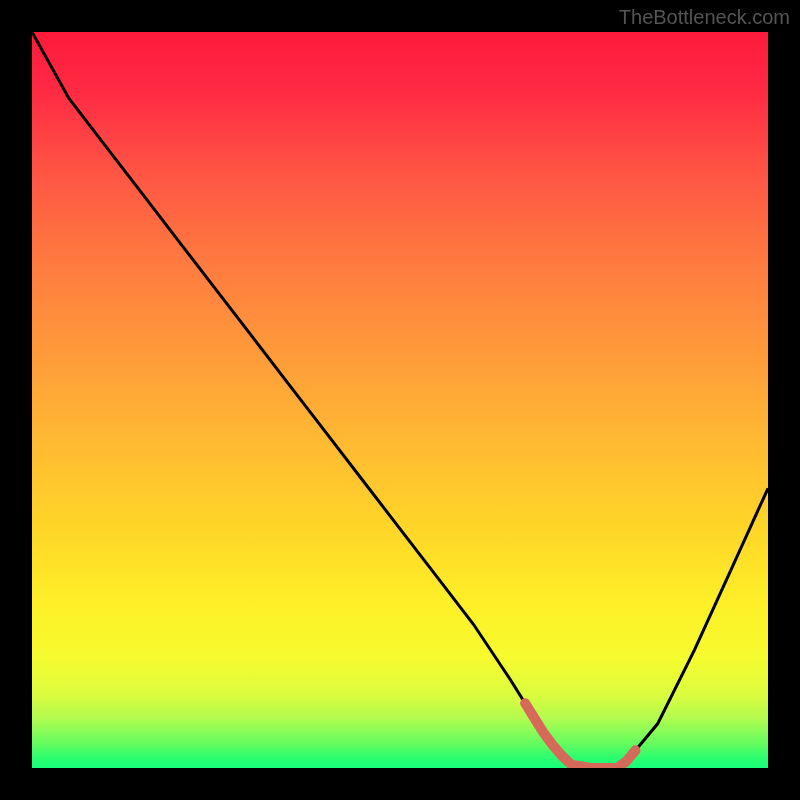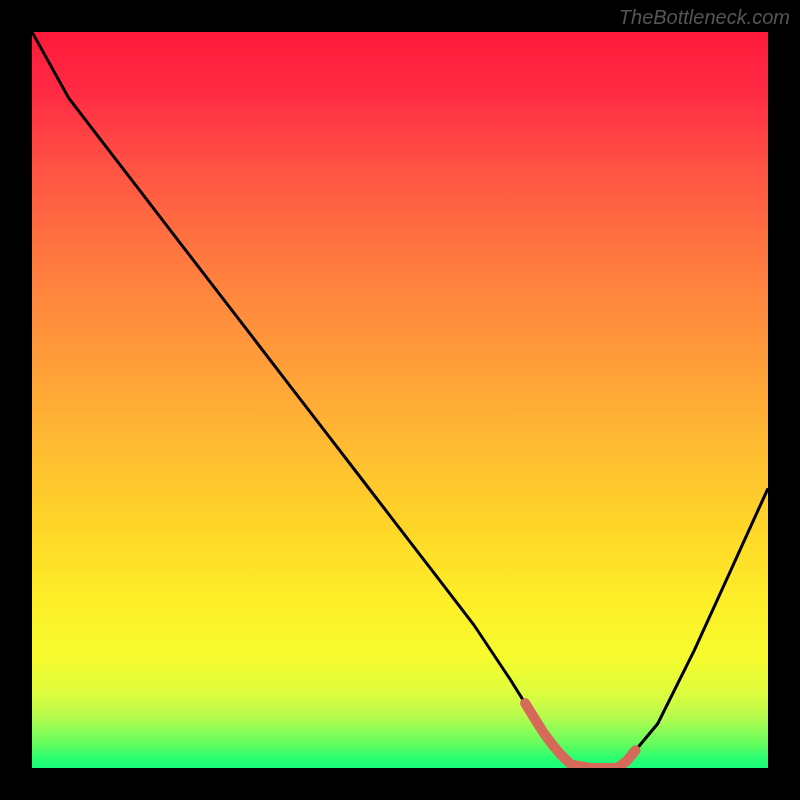--- a/index.html
+++ b/index.html
@@ -12,21 +12,20 @@
       font-family: Arial, sans-serif;
     }
     .attribution {
       position: absolute;
       top: 6px;
       right: 10px;
       color: #555;
       font-size: 20px;
       font-weight: 500;
       z-index: 10;
-      font-style: italic;
     }
     .plot-area {
       position: absolute;
       top: 32px;
       left: 32px;
       width: 736px;
       height: 736px;
       background: linear-gradient(to bottom,
         #ff1a3a 0%,
         #ff2a44 8%,

